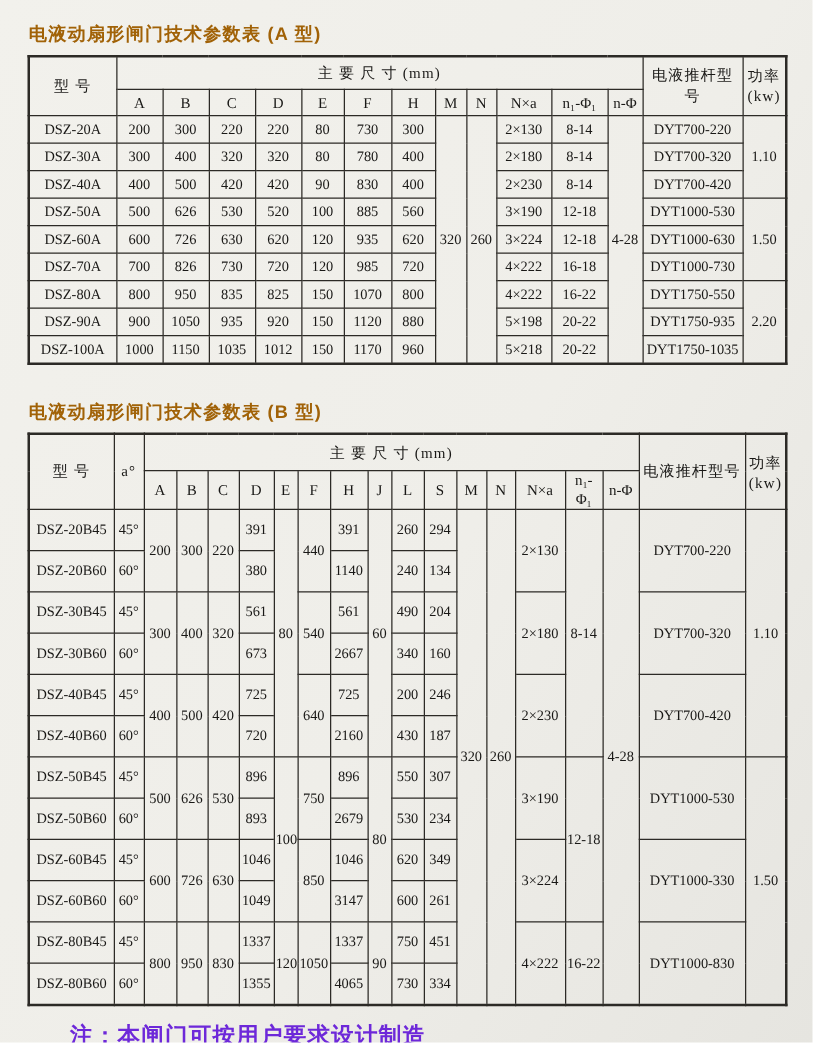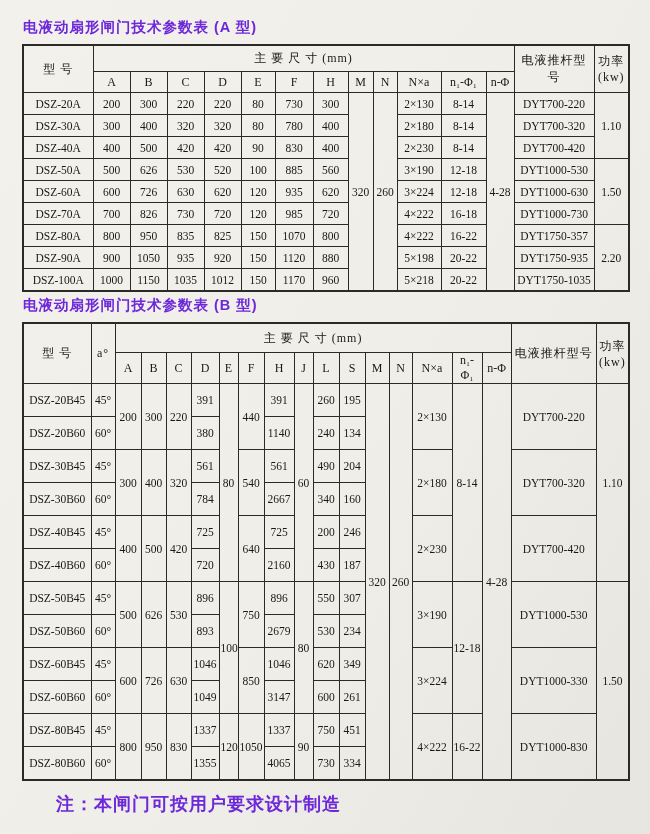--- a/index.html
+++ b/index.html
@@ -7,23 +7,23 @@
     width:650px; height:834px;
     background: linear-gradient(120deg, #f2f1ec 0%, #efeee9 55%, #e6e5e0 100%);
     font-family: "Liberation Serif", "DejaVu Serif", serif;
     color:#1b1a18;
     overflow:hidden;
   }
   .page { box-sizing:border-box; width:650px; padding:18px 22px 0 22px; }
   .title {
     font-family: "Liberation Sans", "DejaVu Sans", sans-serif;
     font-weight:bold; font-size:14.5px; letter-spacing:1px;
-    margin:0 0 7px 1px; color:#6d28d9;
+    margin:0 0 7px 1px; color:#a16207;
   }
-  .title-b { margin-top:4px; }
+  .title-b { margin-top:28px; }
   table {
     border-collapse:collapse; table-layout:fixed; width:606px;
     border:2px solid #2c2a26;
   }
   th, td {
     border:1px solid #2c2a26;
     text-align:center; vertical-align:middle;
     padding:0 1px; overflow:hidden;
     font-weight:normal;
     white-space:pre-line;
@@ -177,21 +177,21 @@
           <td>DSZ-80A</td>
           <td>800</td>
           <td>950</td>
           <td>835</td>
           <td>825</td>
           <td>150</td>
           <td>1070</td>
           <td>800</td>
           <td>4×222</td>
           <td>16-22</td>
-          <td>DYT1750-357</td>
+          <td>DYT1750-550</td>
           <td rowspan="3">2.20</td>
         </tr>
         <tr>
           <td>DSZ-90A</td>
           <td>900</td>
           <td>1050</td>
           <td>935</td>
           <td>920</td>
           <td>150</td>
           <td>1120</td>
@@ -271,21 +271,21 @@
           <td>45°</td>
           <td rowspan="2">200</td>
           <td rowspan="2">300</td>
           <td rowspan="2">220</td>
           <td>391</td>
           <td rowspan="6">80</td>
           <td rowspan="2">440</td>
           <td>391</td>
           <td rowspan="6">60</td>
           <td>260</td>
-          <td>195</td>
+          <td>294</td>
           <td rowspan="12">320</td>
           <td rowspan="12">260</td>
           <td rowspan="2">2×130</td>
           <td rowspan="6">8-14</td>
           <td rowspan="12">4-28</td>
           <td rowspan="2">DYT700-220</td>
           <td rowspan="6">1.10</td>
         </tr>
         <tr>
           <td>DSZ-20B60</td>
@@ -305,21 +305,21 @@
           <td rowspan="2">540</td>
           <td>561</td>
           <td>490</td>
           <td>204</td>
           <td rowspan="2">2×180</td>
           <td rowspan="2">DYT700-320</td>
         </tr>
         <tr>
           <td>DSZ-30B60</td>
           <td>60°</td>
-          <td>784</td>
+          <td>673</td>
           <td>2667</td>
           <td>340</td>
           <td>160</td>
         </tr>
         <tr>
           <td>DSZ-40B45</td>
           <td>45°</td>
           <td rowspan="2">400</td>
           <td rowspan="2">500</td>
           <td rowspan="2">420</td>

